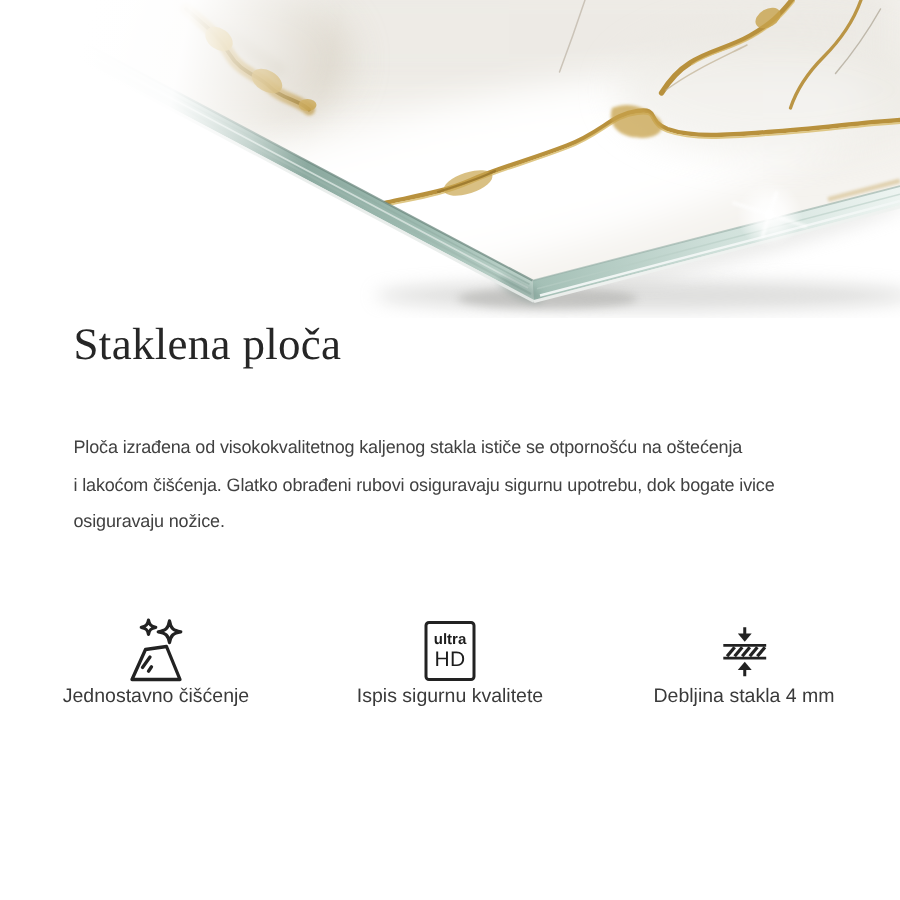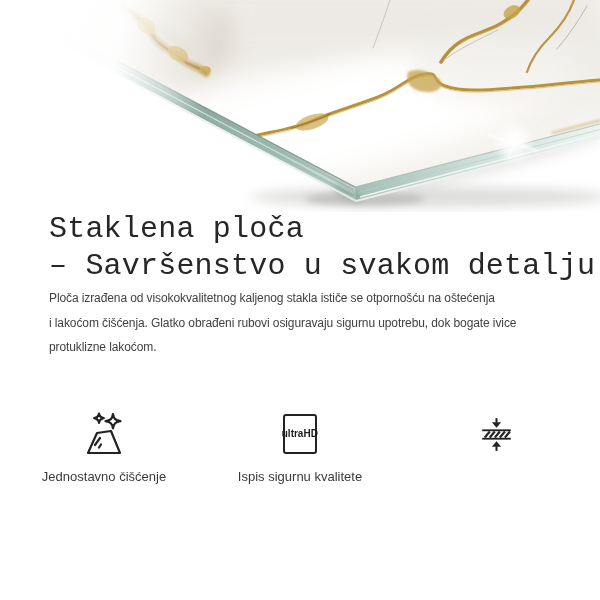--- a/index.html
+++ b/index.html
@@ -5,40 +5,40 @@
   * { margin:0; padding:0; box-sizing:border-box; }
   html,body { width:600px; height:600px; background:#ffffff; overflow:hidden;
               font-family:"Liberation Sans", sans-serif; }
   .page { position:relative; width:600px; height:600px; background:#fff; }
 
   
   .hero { position:absolute; left:0; top:0; width:600px; height:212px; }
   .hero svg { display:block; }
 
   
-  .title { position:absolute; left:49px; top:211px; font-family:Liberation Mono, monospace;
+  .title { position:absolute; left:49px; top:211px; font-family:Liberation Serif, serif;
            font-weight:400; font-size:30px; line-height:37px; color:#262626; letter-spacing:0.2px; }
   .title span { display:block; }
 
   
   .intro { position:absolute; left:49px; top:286px; color:#414141; font-size:12px;
            line-height:24.5px; letter-spacing:-0.1px; }
   .intro div { white-space:nowrap; }
 
   
   .features { position:absolute; left:6px; right:6px; top:412px;
               display:grid; grid-template-columns:repeat(3,1fr); row-gap:26px; }
   .cell { display:flex; flex-direction:column; align-items:center; }
   .ic { height:44px; display:flex; align-items:center; justify-content:center; }
-  .lbl { margin-top:13px; font-size:13px; line-height:1.25; color:#3a3a3a; text-align:center; }
+  .lbl { font-size:13px; line-height:1.25; color:#3a3a3a; text-align:center; }
   .hd-box { width:34px; height:40px; border:2.2px solid #222; border-radius:3px;
-            display:flex; flex-direction:row; align-items:center; justify-content:center;
+            display:flex; flex-direction:column; align-items:center; justify-content:center;
             color:#1d1d1d; }
   .hd-box .u { font-size:10px; font-weight:600; line-height:1; }
-  .hd-box .h { font-size:10px; font-weight:700; line-height:1.05; letter-spacing:0.2px; }
+  .hd-box .h { font-size:14px; font-weight:400; line-height:1.05; letter-spacing:0.2px; }
 </style>
 </head>
 <body>
 
 <div class="page">
 
   <div class="hero">
     <svg width="600" height="212" viewBox="0 0 600 212">
       <defs>
         <filter id="b1" x="-100%" y="-100%" width="300%" height="300%">
@@ -145,27 +145,26 @@
         </g>
         <circle cx="513" cy="143" r="3" fill="#ffffff"></circle>
       </g>
 
       <rect x="-5" y="-5" width="250" height="222" fill="url(#gFade)"></rect>
     </svg>
   </div>
 
   <h1 class="title">
     <span>Staklena ploča</span>
-    <span>– Savršenstvo u svakom detalju</span>
   </h1>
 
   <div class="intro">
     <div>Ploča izrađena od visokokvalitetnog kaljenog stakla ističe se otpornošću na oštećenja</div>
     <div>i lakoćom čišćenja. Glatko obrađeni rubovi osiguravaju sigurnu upotrebu, dok bogate ivice</div>
-    <div>protuklizne lakoćom.</div>
+    <div>osiguravaju nožice.</div>
   </div>
 
   <div class="features">
 
     <div class="cell">
       <div class="ic">
         <svg width="44" height="44" viewBox="0 0 44 44" fill="none" stroke="#222" stroke-width="2.2" stroke-linecap="round" stroke-linejoin="round">
           <path d="M6,41 L15,21 L29,19 L38,41 Z"></path>
           <line x1="13" y1="33" x2="18" y2="26"></line>
           <line x1="17" y1="35.5" x2="19" y2="32.5"></line>
@@ -200,16 +199,17 @@
             <line x1="20" y1="25.6" x2="26" y2="18.4"></line>
             <line x1="26" y1="25.6" x2="32" y2="18.4"></line>
             <line x1="32" y1="25.6" x2="38" y2="18.4"></line>
           </g>
           <line x1="22" y1="2.5" x2="22" y2="8" stroke-width="2.4"></line>
           <path d="M16.5,7.5 L27.5,7.5 L22,14 Z" fill="#222" stroke="none"></path>
           <line x1="22" y1="41.5" x2="22" y2="36" stroke-width="2.4"></line>
           <path d="M16.5,36.5 L27.5,36.5 L22,30 Z" fill="#222" stroke="none"></path>
         </svg>
       </div>
+      <div class="lbl">Debljina stakla 4 mm</div>
     </div>
 
   </div>
 </div>
 
 </body></html>

